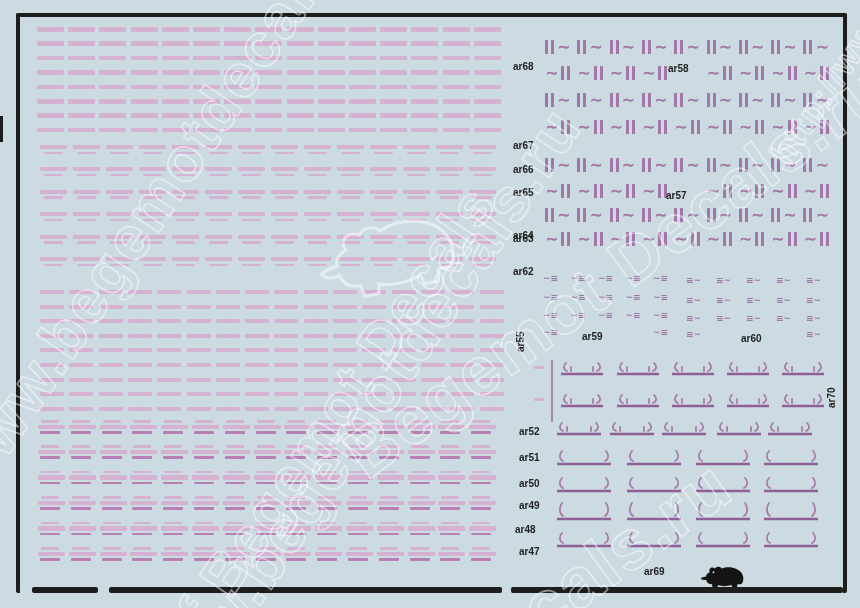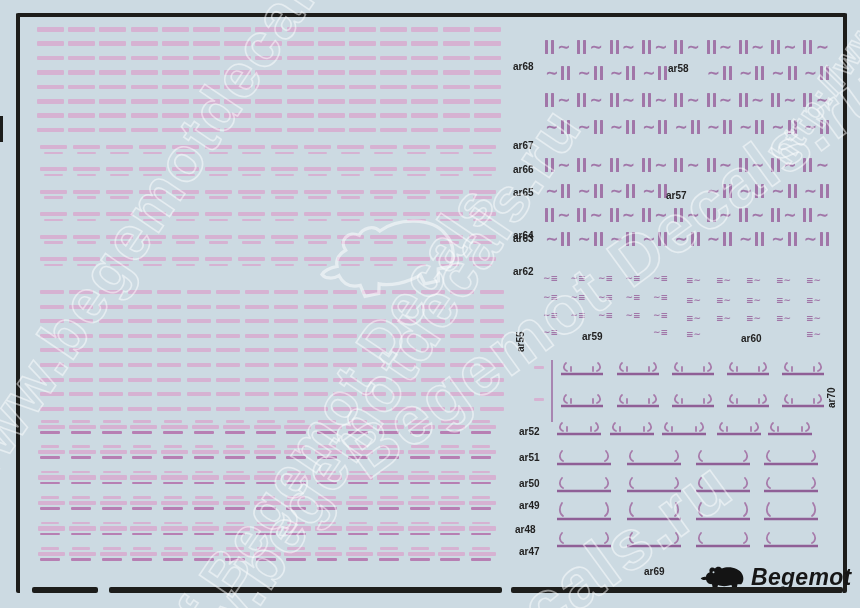--- a/index.html
+++ b/index.html
@@ -2400,21 +2400,20 @@
     <div class="bottombar" style="left:109px;width:393px;"></div>
     <div class="bottombar" style="left:511px;width:332px;"></div>
 
 
     <span id="logo">
       <svg width="48" height="27" viewBox="0 0 64 34" xmlns="http://www.w3.org/2000/svg">
         <path d="M13 10 C11 5 16 2 20 5 C22 2 27 2 29 5 C38 1 52 4 56 12 C59 17 58 23 55 26 L50 26 L49 31 L43 31 L42 27 C36 29 28 29 24 27 L23 31 L17 31 L16 26 C12 26 9 24 8 20 C5 21 2 20 1 18 C3 16 6 16 8 16 C8 13 10 11 13 10 Z" fill="#141414"></path>
         <circle cx="18" cy="10" r="1.3" fill="#ccdae2"></circle>
       </svg>
     </span>
-    <span id="brand" class="ftext">Begemot</span>
   </div>
 
   <div id="wm-layer">
     <span id="wm-hippo">
       <svg width="150" height="90" viewBox="0 0 64 34" xmlns="http://www.w3.org/2000/svg">
         <path d="M13 10 C11 5 16 2 20 5 C22 2 27 2 29 5 C38 1 52 4 56 12 C59 17 58 23 55 26 L50 26 L49 31 L43 31 L42 27 C36 29 28 29 24 27 L23 31 L17 31 L16 26 C12 26 9 24 8 20 C5 21 2 20 1 18 C3 16 6 16 8 16 C8 13 10 11 13 10 Z" fill="none" stroke="rgba(255,255,255,0.6)" stroke-width="1.4"></path>
       </svg>
     </span>
   <div class="wm" style="left: -70px; top: 470px; font-size: 62px; transform: rotate(-56deg);">www.begemotdecals.ru</div>
       <div class="wm" style="left: 128px; top: 700px; font-size: 62px; transform: rotate(-56deg);">www.begemotdecals.ru</div>

